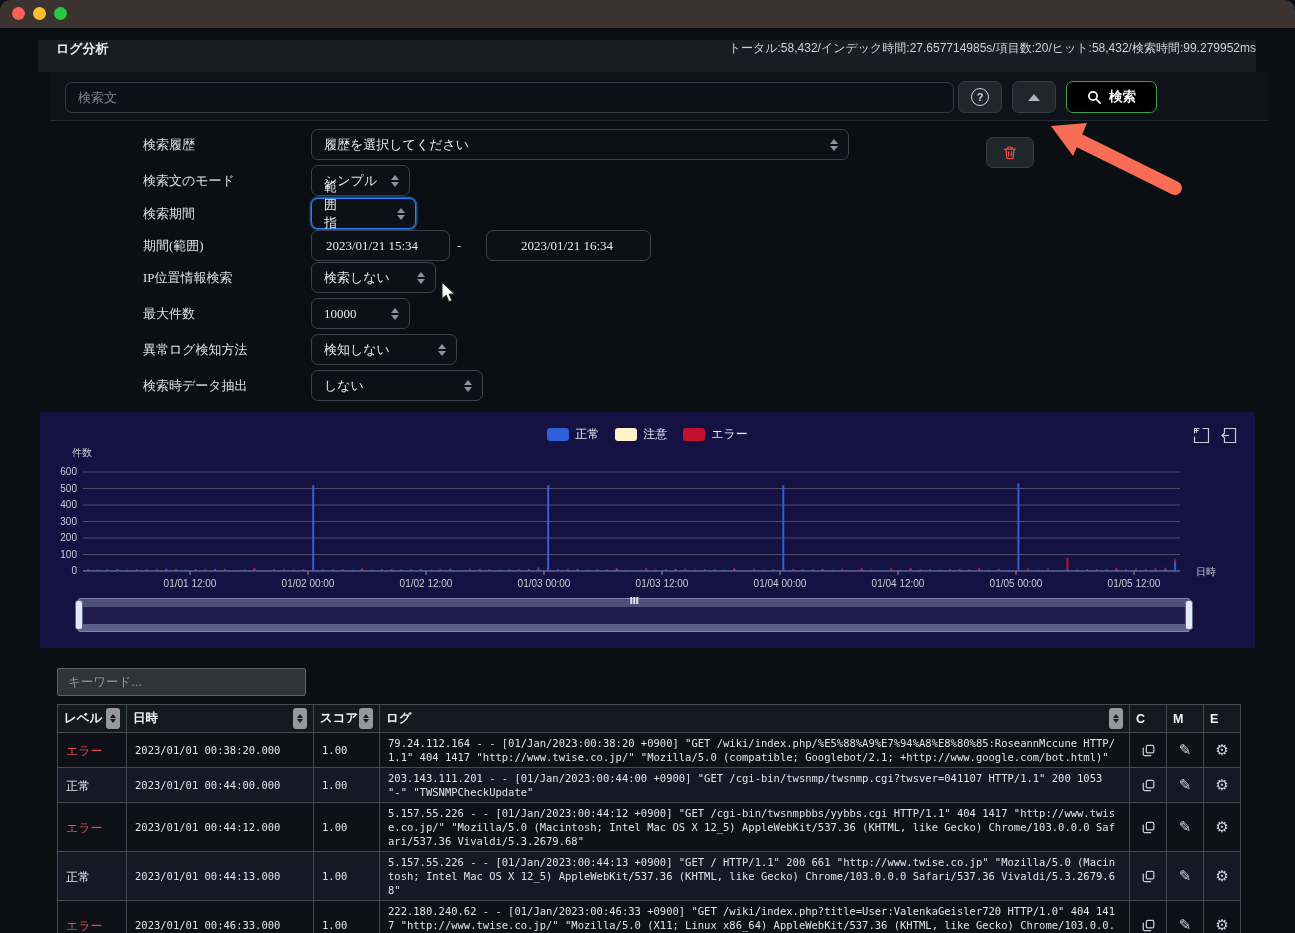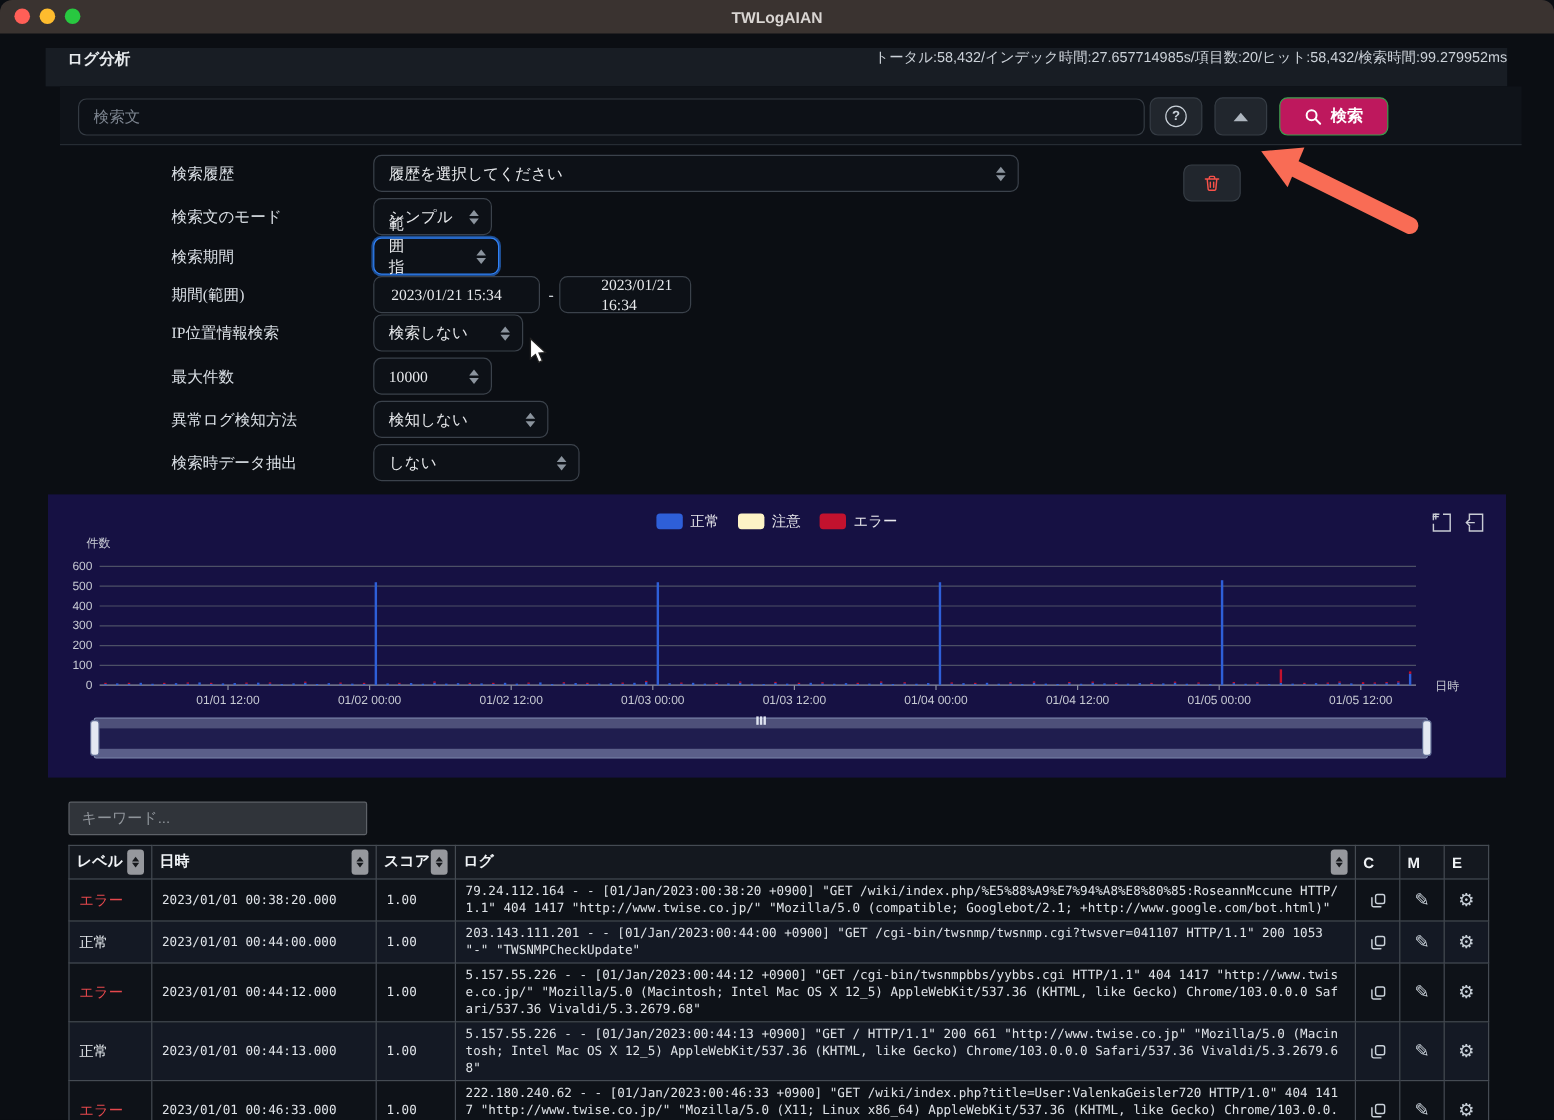--- a/index.html
+++ b/index.html
@@ -30,21 +30,21 @@
     font-size:13px; padding:0 12px; outline:none; }
   .search-input::placeholder { color:#7d8590; }
   .btn { position:absolute; top:9px; height:32px; background:#21262d; border:1px solid #363d45;
     border-radius:7px; display:flex; align-items:center; justify-content:center; cursor:pointer; }
   .btn-help { left:908px; width:44px; }
   .qmark { width:18px; height:18px; border:1.6px solid #c9d1d9; border-radius:50%;
     color:#c9d1d9; font-size:11px; font-weight:bold; display:flex; align-items:center; justify-content:center; }
   .btn-collapse { left:962px; width:44px; }
   .tri-up-big { width:0; height:0; border-left:6px solid transparent; border-right:6px solid transparent;
     border-bottom:7px solid #aeb6bf; }
-  .btn-search { left:1016px; width:91px; background:#be185d; border-color:#3a9f4c; gap:7px; }
+  .btn-search { left:1016px; width:91px; background:#000000; border-color:#3a9f4c; gap:7px; }
   .btn-search span.lbl { color:#fff; font-size:13.5px; font-weight:bold; }
 
   
   .form { position:absolute; left:38px; top:121px; width:1218px; height:291px; }
   .frow { position:absolute; height:31px; display:flex; align-items:center;font-family:Liberation Serif, serif; }
   .flabel { position:absolute; left:105px; font-size:13px; color:#dbe0e6; white-space:nowrap; }
   .control { position:absolute; left:273px; }
   .select { height:31px; background:#0d1117; border:1px solid #3b424b; border-radius:7px;
     display:flex; align-items:center; justify-content:space-between; padding:0 10px 0 12px;
     color:#e8eaed; font-size:13px; cursor:pointer; }
@@ -110,21 +110,20 @@
 <body>
 
 <div class="app">
 
   <div class="titlebar">
     <div class="lights">
       <span class="light red"></span>
       <span class="light yellow"></span>
       <span class="light green"></span>
     </div>
-    <div class="win-title">TWLogAIAN</div>
   </div>
 
   <div class="panel-header">
     <span class="panel-title">ログ分析</span>
     <span class="panel-stats">トータル:58,432/インデック時間:27.657714985s/項目数:20/ヒット:58,432/検索時間:99.279952ms</span>
   </div>
 
   <div class="search-row">
     <input class="search-input" placeholder="検索文" style="">
     <div class="btn btn-help">
@@ -177,21 +176,21 @@
             <i class="tri-d"></i>
           </span>
       </div>
     </div>
     <div class="frow" style="top:109px;">
       <span class="flabel">期間(範囲)</span>
       <div class="control dateinput" style="left:273px; width:139px;">
         <span>2023/01/21 15:34</span>
       </div>
       <span class="range-sep" style="left:419px;">-</span>
-      <div class="control dateinput" style="left:428px; width:110px;padding-left:34px;">
+      <div class="control dateinput" style="left:448px; width:165px;padding-left:34px;">
         <span>2023/01/21 16:34</span>
       </div>
     </div>
     <div class="frow" style="top:141px;">
       <span class="flabel">IP位置情報検索</span>
       <div class="control select" style="width:125px;">
         <span>検索しない</span>
         <span class="updown">
             <i class="tri-u"></i>
             <i class="tri-d"></i>

